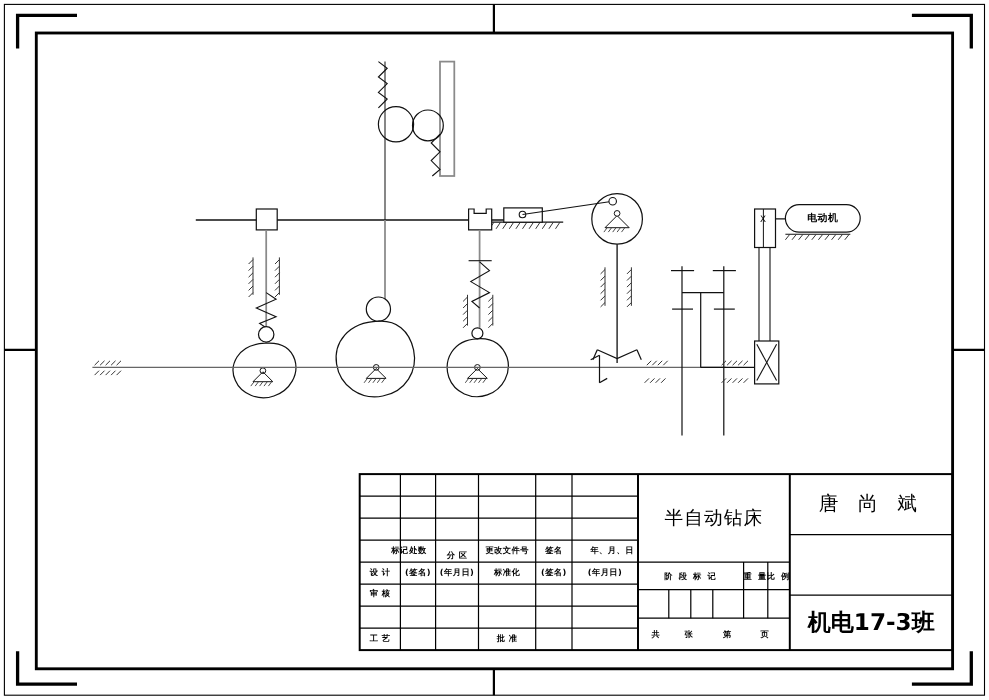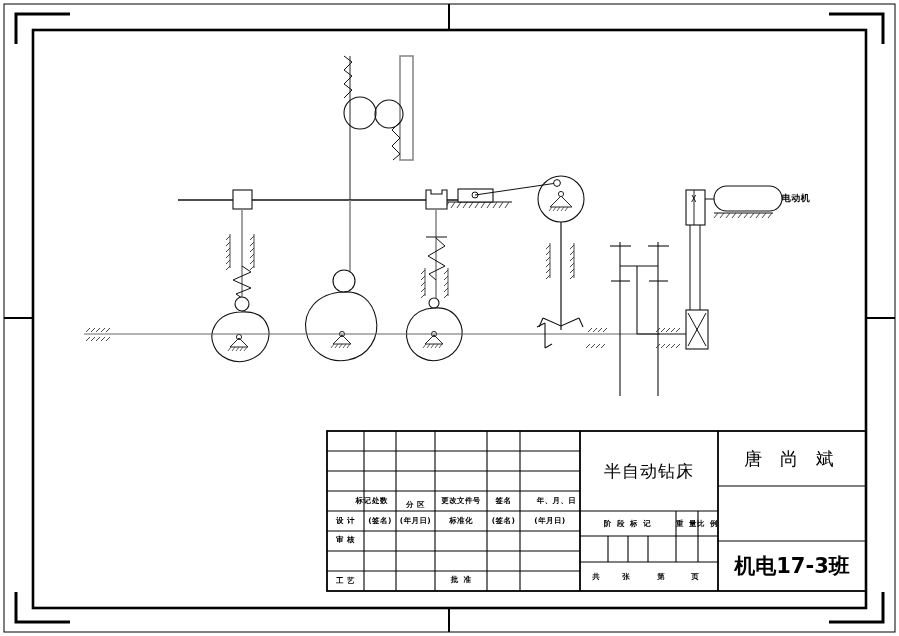--- a/index.html
+++ b/index.html
@@ -16,21 +16,21 @@
   .tb-small{font-size:7.5px;font-weight:bold;letter-spacing:.4px;}
   .tb-title{font-size:17px;letter-spacing:1px;}
   .tb-name{font-size:18px;letter-spacing:6px;}
   .tb-id{font-family:"DejaVu Serif","Liberation Serif",serif;font-size:17px;letter-spacing:.5px;}
   .tb-class{font-size:21px;font-weight:bold;letter-spacing:0px;}
   .tb-stage{font-size:7.5px;font-weight:bold;letter-spacing:1.5px;}
   .tb-foot{font-size:7.5px;font-weight:bold;}
   .motor-label{
     position:absolute;display:flex;align-items:center;justify-content:center;
     font-family:Liberation Mono, monospace;
-    font-size:9px;font-weight:bold;color:#000;letter-spacing:.5px;padding-left:48px;
+    font-size:9px;font-weight:bold;color:#000;letter-spacing:.5px;
   }
   .belt-x{position:absolute;font-family:"DejaVu Sans",sans-serif;font-size:8px;color:#000;}
 </style>
 </head>
 <body>
 
 <div id="stage">
 
   <svg width="899" height="636" viewBox="0 0 899 636">
 
@@ -385,21 +385,21 @@
   <div class="tb-cell tb-small" style="left:327px;top:511px;width:37px;height:20px;">设 计</div>
   <div class="tb-cell tb-small" style="left:364px;top:511px;width:32px;height:20px;">(签名)</div>
   <div class="tb-cell tb-small" style="left:396px;top:511px;width:39px;height:20px;">(年月日)</div>
   <div class="tb-cell tb-small" style="left:435px;top:511px;width:52px;height:20px;">标准化</div>
   <div class="tb-cell tb-small" style="left:487px;top:511px;width:33px;height:20px;">(签名)</div>
   <div class="tb-cell tb-small" style="left:520px;top:511px;width:60px;height:20px;">(年月日)</div>
 
   <div class="tb-cell tb-small" style="left:327px;top:530px;width:37px;height:20px;">审 核</div>
 
   <div class="tb-cell tb-small" style="left:327px;top:571px;width:37px;height:20px;">工 艺</div>
-  <div class="tb-cell tb-small" style="left:435px;top:571px;width:52px;height:20px;font-family:Liberation Mono, monospace;">批 准</div>
+  <div class="tb-cell tb-small" style="left:435px;top:571px;width:52px;height:20px;">批 准</div>
 
   <div class="tb-cell tb-stage" style="left:580px;top:511px;width:96px;height:25px;">阶 段 标 记</div>
 
   <div class="tb-cell tb-title" style="left:580px;top:431px;width:138px;height:80px;">半自动钻床</div>
   <div class="tb-cell tb-stage" style="left:676px;top:511px;width:22px;height:25px;">重 量</div>
   <div class="tb-cell tb-stage" style="left:698px;top:511px;width:20px;height:25px;">比 例</div>
 
   <div class="tb-cell tb-foot" style="left:583px;top:562px;width:26px;height:29px;">共</div>
   <div class="tb-cell tb-foot" style="left:613px;top:562px;width:26px;height:29px;">张</div>
   <div class="tb-cell tb-foot" style="left:648px;top:562px;width:26px;height:29px;">第</div>

